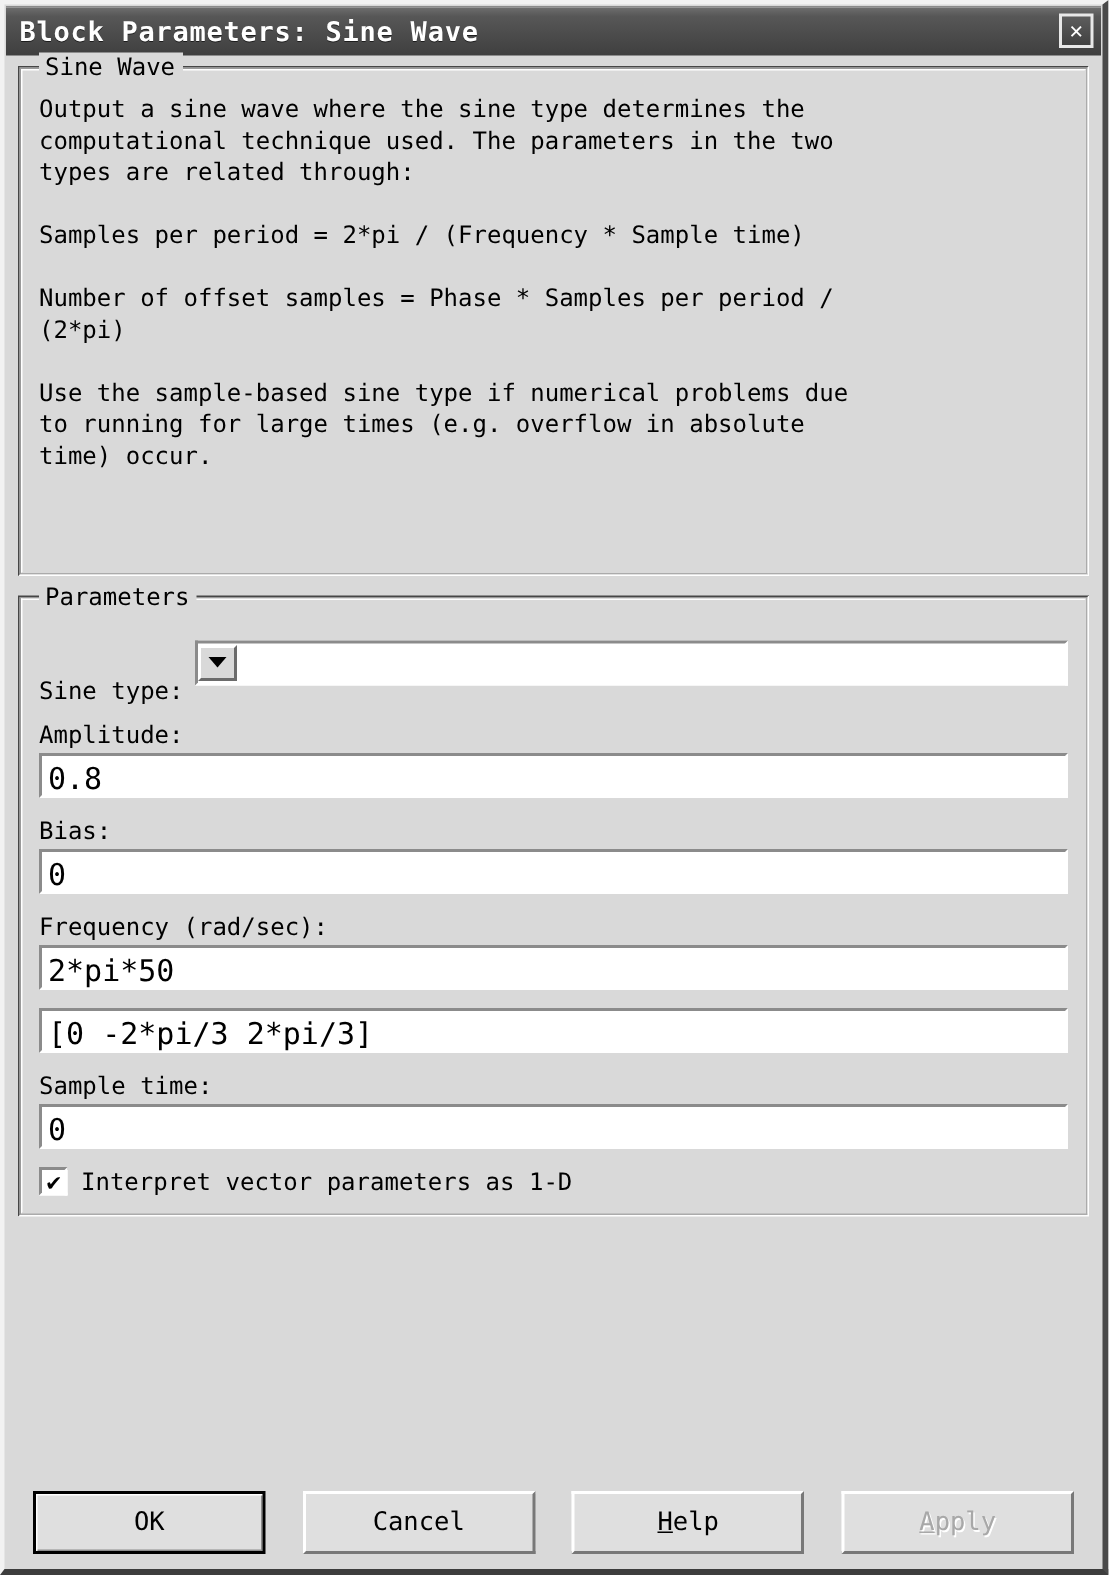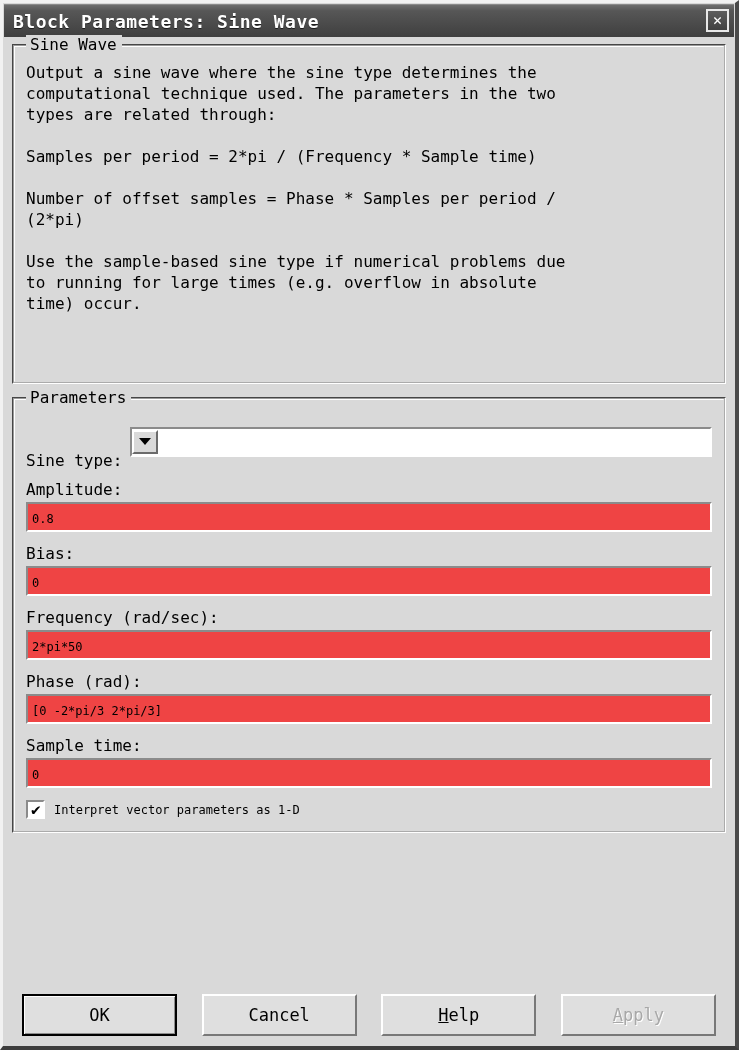--- a/index.html
+++ b/index.html
@@ -122,28 +122,28 @@
   }
   .label-block {
     font-size: 16px;
     color: #000000;
     margin-bottom: 3px;
     white-space: nowrap;
   }
 
   
   .textfield {
-    background: #ef4444;
+    background: #ffffff;
     border-top: 2px solid #8b8b8b;
     border-left: 2px solid #8b8b8b;
     border-right: 2px solid #ffffff;
     border-bottom: 2px solid #ffffff;
     height: 30px;
     line-height: 30px;
-    font-size: 12px;
+    font-size: 20px;
     font-family: "DejaVu Sans Mono", "Liberation Mono", monospace;
     color: #000000;
     padding: 0 4px;
     box-sizing: border-box;
     width: 100%;
     outline: none;
     margin-bottom: 12px;
   }
 
   
@@ -221,21 +221,21 @@
   .checkbox .tick {
     position: absolute;
     left: 3px;
     top: -2px;
     font-size: 16px;
     line-height: 19px;
     color: #000000;
     font-weight: bold;
   }
   .check-label {
-    font-size: 12px;
+    font-size: 16px;
     color: #000000;
     margin-left: 9px;
     white-space: nowrap;
   }
 
   
   .buttonbar {
     position: absolute;
     left: 9px;
     right: 9px;
@@ -318,21 +318,20 @@
 
       <div class="label-block">Amplitude:</div>
       <div class="textfield">0.8</div>
 
       <div class="label-block">Bias:</div>
       <div class="textfield">0</div>
 
       <div class="label-block">Frequency (rad/sec):</div>
       <div class="textfield">2*pi*50</div>
 
-      <div class="label-block">Phase (rad):</div>
       <div class="textfield">[0 -2*pi/3 2*pi/3]</div>
 
       <div class="label-block">Sample time:</div>
       <div class="textfield">0</div>
 
       <div class="checkrow">
         <span class="checkbox">
           <span class="tick">✔</span>
         </span>
         <span class="check-label">Interpret vector parameters as 1-D</span>

